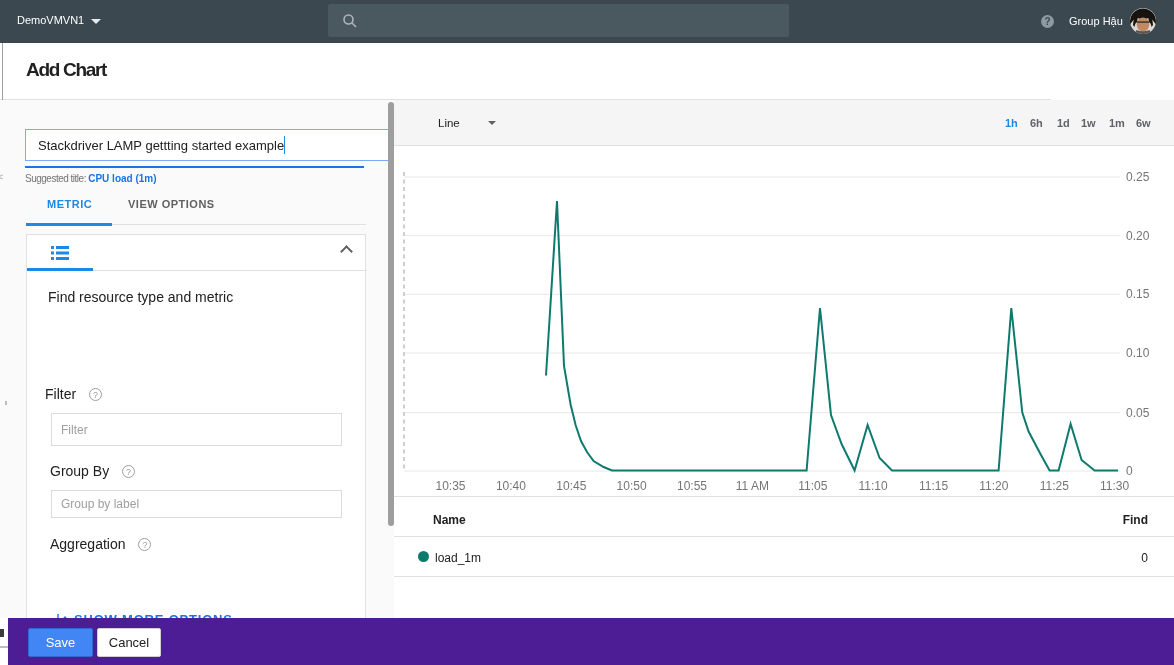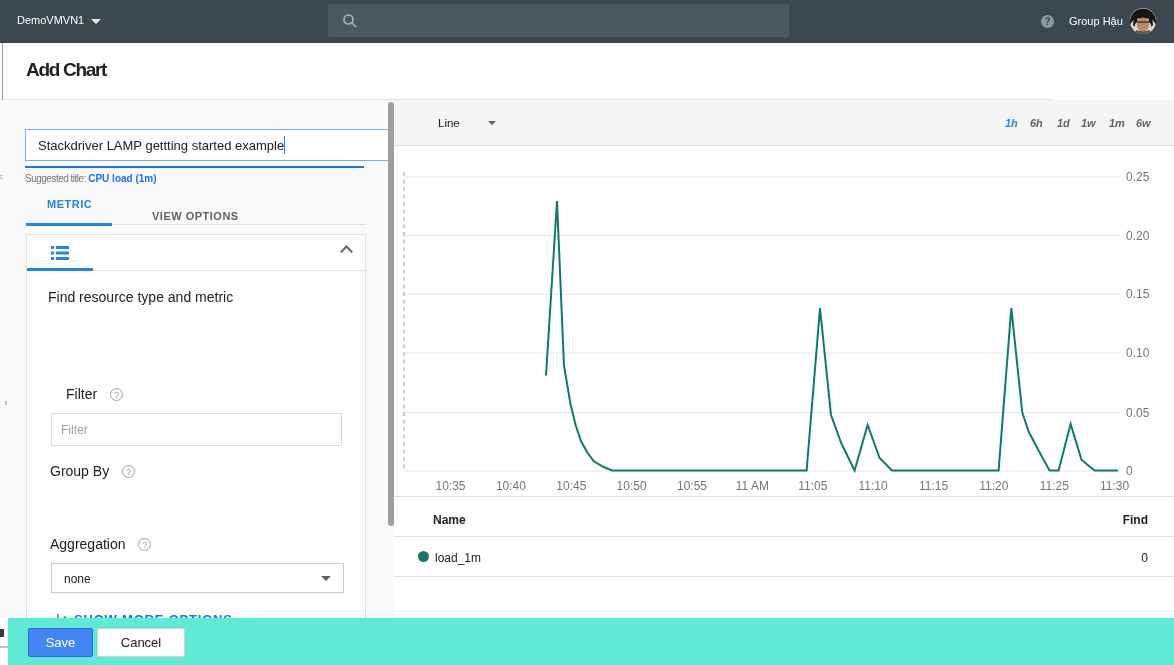--- a/index.html
+++ b/index.html
@@ -22,21 +22,21 @@
   
   #lpanel { position:absolute; left:8px; top:100px; width:386px; height:518px; background:#fafafa; overflow:hidden; }
   #titleinput { position:absolute; left:17px; top:29px; width:383px; height:32px; background:#fff;
     border:1px solid #7baaf7; }
   #titleinput span { position:absolute; left:12px; top:8px; font-size:13px; color:#212121; }
   #titleunderline { position:absolute; left:17px; top:66px; width:339px; height:2px; background:#1a73e8; }
   #suggested { position:absolute; left:17px; top:73px; font-size:10px; letter-spacing:-0.5px; color:#757575; }
   #suggested b { color:#1a73e8; letter-spacing:0; }
   .tab { position:absolute; top:98px; font-size:11px; font-weight:bold; letter-spacing:0.5px; }
   #tabmetric { left:39px; color:#1e88e5; }
-  #tabview { left:144px; color:#616161;margin-top:12px; }
+  #tabview { left:120px; color:#616161; }
   #tabline-blue { position:absolute; left:18px; top:123px; width:86px; height:3px; background:#1e88e5; }
   #tabline-gray { position:absolute; left:104px; top:124px; width:254px; height:1px; background:#e0e0e0; }
   
   #card { position:absolute; left:18px; top:134px; width:340px; height:385px; background:#fff; border:1px solid #e0e0e0; border-bottom:none; }
   #cardtab-ind { position:absolute; left:0px; top:33px; width:66px; height:3px; background:#1e88e5; }
   #cardtab-sep { position:absolute; left:66px; top:35px; width:274px; height:1px; background:#e0e0e0; }
   #chev { position:absolute; left:315px; top:12px; width:9px; height:9px; border-left:2px solid #616161; border-top:2px solid #616161; transform:rotate(45deg); }
   #findtitle { position:absolute; left:21px; top:54px; font-size:14px; color:#212121; }
   #resbox { position:absolute; left:24px; top:77px; width:299px; height:57px; border:1px solid #e0e0e0; background:#fff; }
   .chiplabel { font-size:12px; color:#757575; position:absolute; }
@@ -55,37 +55,37 @@
     border-left:5px solid transparent; border-right:5px solid transparent; border-top:5px solid #616161; }
   #showmore { position:absolute; left:47px; top:377px; font-size:13px; font-weight:bold; color:#1a73e8; letter-spacing:0.8px; }
   
   #sbar { position:absolute; left:388px; top:102px; width:6px; height:424px; background:#9e9e9e; border-radius:3px; }
   
   #rpanel { position:absolute; left:394px; top:100px; width:780px; height:518px; background:#fff; }
   #rtoprow { position:absolute; left:0; top:0; width:780px; height:46px; background:#f5f5f5; border-bottom:1px solid #e0e0e0; }
   #linesel { position:absolute; left:28px; top:17px; font-size:11.5px; color:#212121;margin-left:16px; }
   #linecaret { position:absolute; left:94px; top:21px; width:0; height:0;
     border-left:4px solid transparent; border-right:4px solid transparent; border-top:4px solid #616161; }
-  .range { position:absolute; top:17px; font-size:11px; font-weight:bold; color:#5f6368;font-style:italic; }
+  .range { position:absolute; top:17px; font-size:11px; font-weight:bold; color:#5f6368; }
   
   #chartsvg { position:absolute; left:0; top:46px; }
   
   #tbl-sep0 { position:absolute; left:0; top:396px; width:780px; height:1px; background:#e0e0e0; }
   #tbl-name { position:absolute; left:39px; top:413px; font-size:12px; font-weight:bold; color:#212121; }
   #tbl-value { position:absolute; right:26px; top:413px; font-size:12px; font-weight:bold; color:#212121; }
   #tbl-sep1 { position:absolute; left:0; top:436px; width:780px; height:1px; background:#e0e0e0; }
   #tbl-dot { position:absolute; left:24px; top:451px; width:11px; height:11px; border-radius:50%; background:#0e7a6e; }
   #tbl-load { position:absolute; left:41px; top:451px; font-size:12px; color:#212121; }
   #tbl-zero { position:absolute; right:26px; top:451px; font-size:12px; color:#212121; }
   #tbl-sep2 { position:absolute; left:0; top:476px; width:780px; height:1px; background:#e0e0e0; }
   
-  #botbar { position:absolute; left:8px; top:618px; width:1166px; height:47px; background:#5eead4; }
+  #botbar { position:absolute; left:8px; top:618px; width:1166px; height:47px; background:#4c1d95; }
   #savebtn { position:absolute; left:20px; top:10px; width:65px; height:29px; background:#4285f4; border:1px solid #3367d6;
     border-radius:2px; color:#fff; font-size:13px; text-align:center; line-height:28px; }
-  #cancelbtn { position:absolute; left:89px; top:10px; width:88px; height:29px; background:#fff; border:1px solid #d0d0d0;
+  #cancelbtn { position:absolute; left:89px; top:10px; width:64px; height:29px; background:#fff; border:1px solid #d0d0d0;
     border-radius:2px; color:#212121; font-size:13px; text-align:center; line-height:28px; }
 </style>
 </head>
 <body>
 <div id="topbar">
   <div id="projname">DemoVMVN1</div>
   <div id="projcaret"></div>
   <div id="searchbox">
     <svg width="16" height="16" style="position:absolute;left:14px;top:9px" viewBox="0 0 16 16">
       <circle cx="6.5" cy="6.5" r="4.5" fill="none" stroke="#aab6bc" stroke-width="1.6"></circle>
@@ -142,30 +142,29 @@
         <rect x="0" y="6.5" width="3" height="3"></rect>
           <rect x="5" y="6.5" width="13" height="3"></rect>
         <rect x="0" y="12" width="3" height="3"></rect>
           <rect x="5" y="12" width="13" height="3"></rect>
       </g>
     </svg>
     <div id="chev"></div>
     <div id="cardtab-ind"></div>
     <div id="cardtab-sep"></div>
     <div id="findtitle">Find resource type and metric</div>
-    <div class="seclabel" style="left:39px;top:151px">Filter <span class="qicon">?</span></div>
+    <div class="seclabel" style="left:18px;top:151px">Filter <span class="qicon">?</span></div>
     <div class="inputbox" style="top:178px">
         <span>Filter</span>
       </div>
     <div class="seclabel" style="left:23px;top:228px">Group By <span class="qicon">?</span></div>
+    <div class="inputbox" style="top:255px;height:28px">
+        <span style="top:6px">Group by label</span>
+      </div>
     <div class="seclabel" style="left:23px;top:301px">Aggregation <span class="qicon">?</span></div>
-    <div id="aggbox">
-        <span>none</span>
-        <div id="aggcaret"></div>
-      </div>
     <div id="showmore">SHOW MORE OPTIONS</div>
     <svg width="14" height="12" style="position:absolute;left:28px;top:379px" viewBox="0 0 14 12">
       <path d="M3 0 L3 8 M0.5 5.5 L3 8.5 L5.5 5.5" stroke="#1a73e8" stroke-width="1.4" fill="none"></path>
       <path d="M10 12 L10 3 M7.5 6 L10 3 L12.5 6" stroke="#1a73e8" stroke-width="1.4" fill="none"></path>
     </svg>
   </div>
 </div>
 <div id="sbar"></div>
 
 <div id="rpanel">

